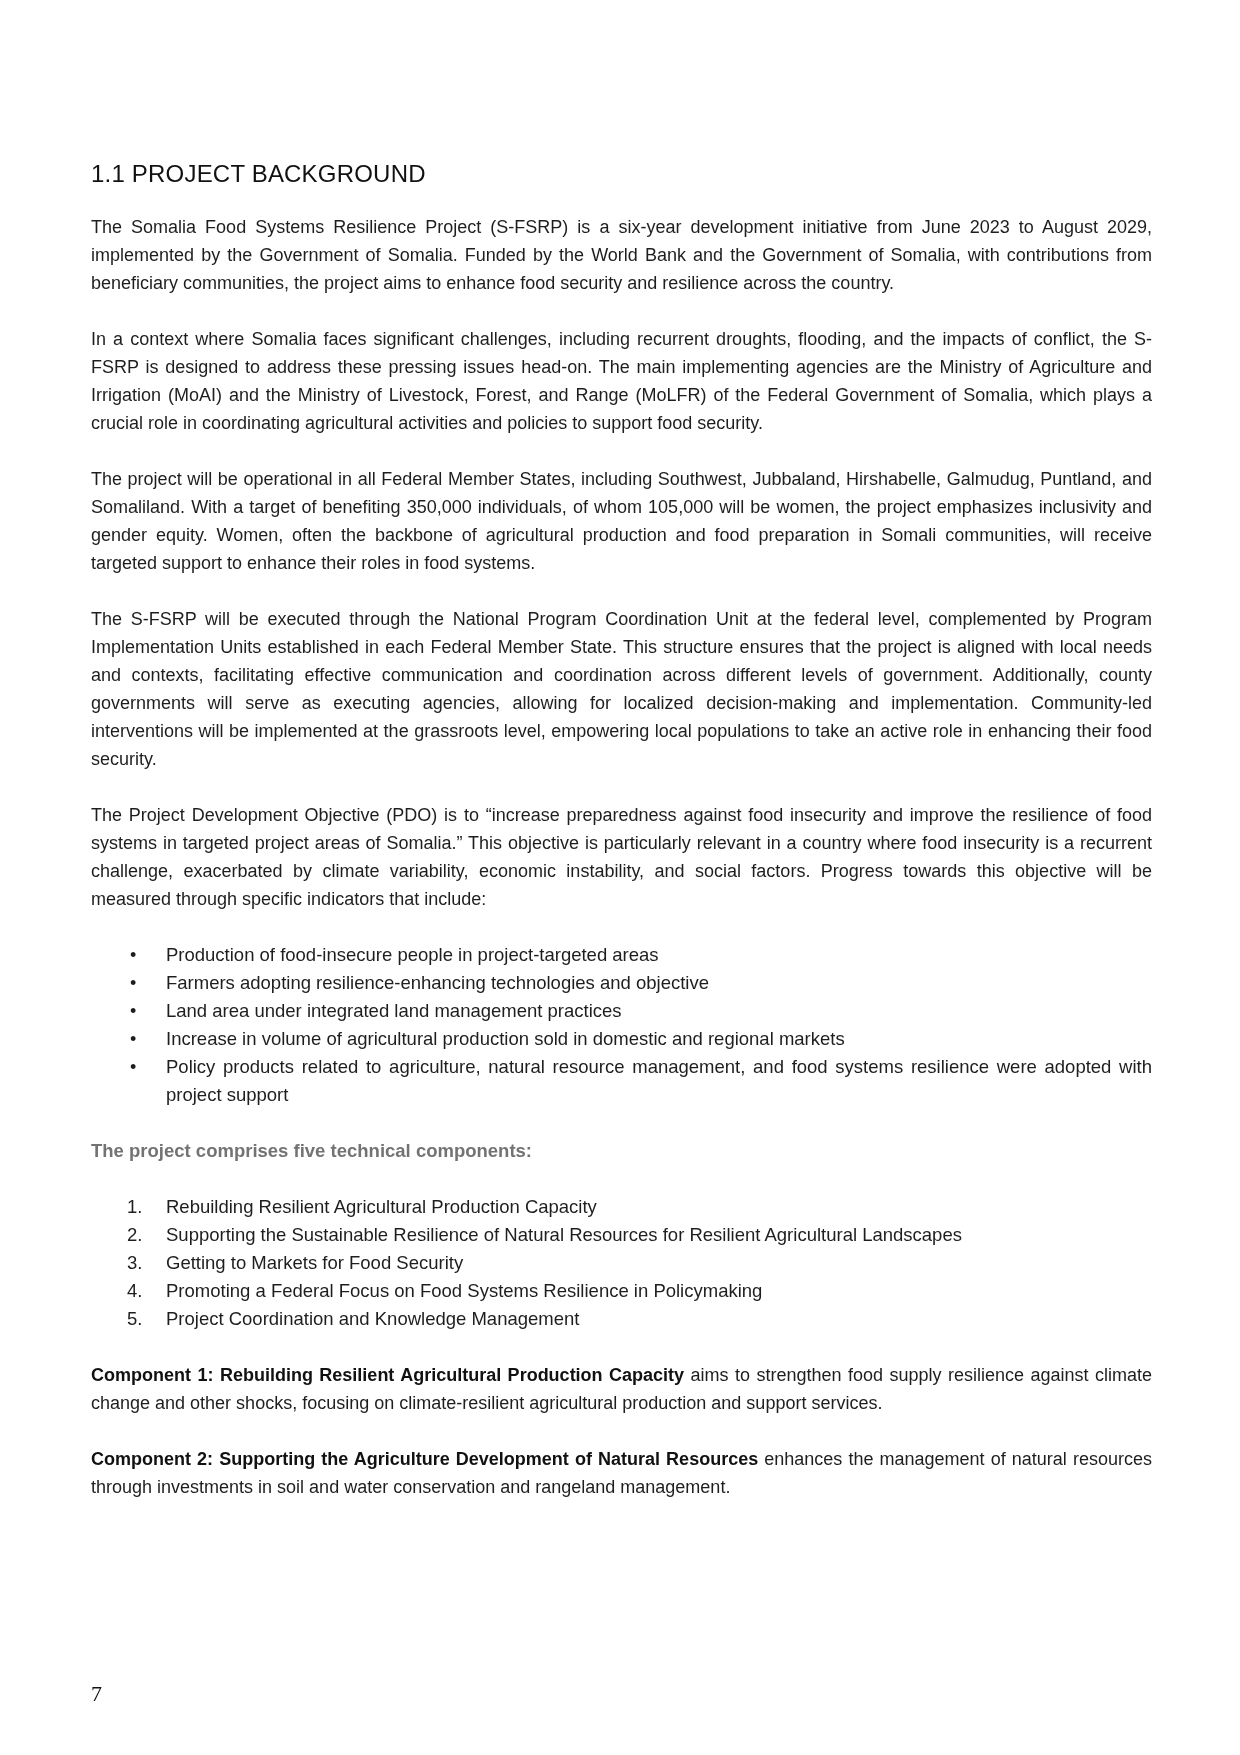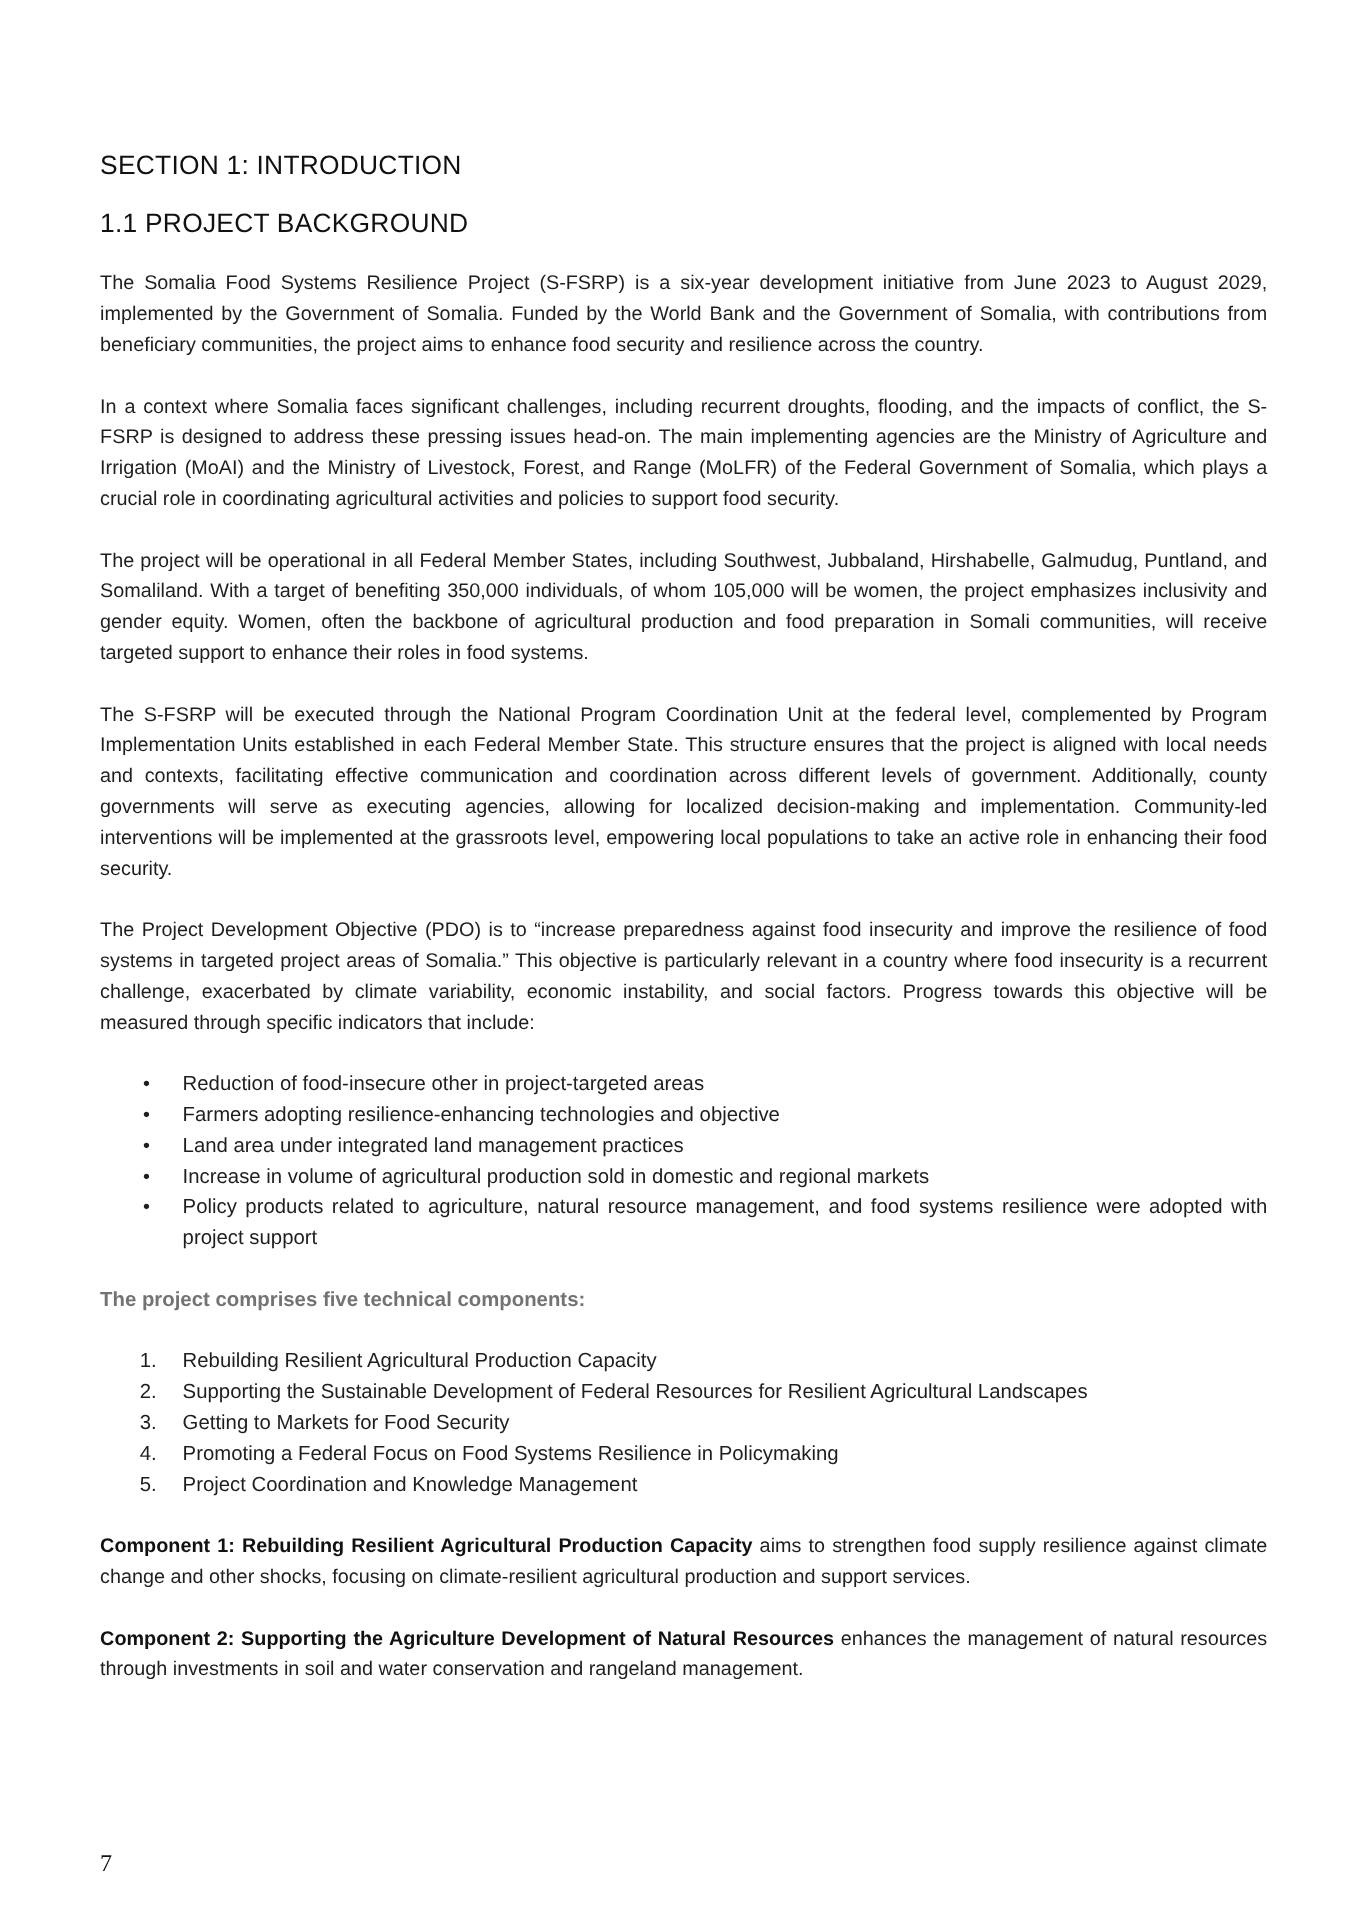--- a/index.html
+++ b/index.html
@@ -89,33 +89,32 @@
       top: 1681px;
       font-family: "Liberation Serif", "DejaVu Serif", serif;
       font-size: 22px;
       color: #111;
     }
   </style>
 </head>
 <body>
 
 <div class="page">
-  <h1 class="h1">SECTION 1: INTRODUCTION</h1>
   <h2 class="h2">1.1 PROJECT BACKGROUND</h2>
 
   <p class="para p-first">The Somalia Food Systems Resilience Project (S-FSRP) is a six-year development initiative from June 2023 to August 2029, implemented by the Government of Somalia. Funded by the World Bank and the Government of Somalia, with contributions from beneficiary communities, the project aims to enhance food security and resilience across the country.</p>
   <p class="para p-gap">In a context where Somalia faces significant challenges, including recurrent droughts, flooding, and the impacts of conflict, the S-FSRP is designed to address these pressing issues head-on. The main implementing agencies are the Ministry of Agriculture and Irrigation (MoAI) and the Ministry of Livestock, Forest, and Range (MoLFR) of the Federal Government of Somalia, which plays a crucial role in coordinating agricultural activities and policies to support food security.</p>
   <p class="para p-gap">The project will be operational in all Federal Member States, including Southwest, Jubbaland, Hirshabelle, Galmudug, Puntland, and Somaliland. With a target of benefiting 350,000 individuals, of whom 105,000 will be women, the project emphasizes inclusivity and gender equity. Women, often the backbone of agricultural production and food preparation in Somali communities, will receive targeted support to enhance their roles in food systems.</p>
   <p class="para p-gap">The S-FSRP will be executed through the National Program Coordination Unit at the federal level, complemented by Program Implementation Units established in each Federal Member State. This structure ensures that the project is aligned with local needs and contexts, facilitating effective communication and coordination across different levels of government. Additionally, county governments will serve as executing agencies, allowing for localized decision-making and implementation. Community-led interventions will be implemented at the grassroots level, empowering local populations to take an active role in enhancing their food security.</p>
   <p class="para p-gap">The Project Development Objective (PDO) is to “increase preparedness against food insecurity and improve the resilience of food systems in targeted project areas of Somalia.” This objective is particularly relevant in a country where food insecurity is a recurrent challenge, exacerbated by climate variability, economic instability, and social factors. Progress towards this objective will be measured through specific indicators that include:</p>
 
   <ul class="bullets">
     <li>
       <span class="bullet-dot">•</span>
-      <span>Reduction of food-insecure other in project-targeted areas</span>
+      <span>Production of food-insecure people in project-targeted areas</span>
     </li>
     <li>
       <span class="bullet-dot">•</span>
       <span>Farmers adopting resilience-enhancing technologies and objective</span>
     </li>
     <li>
       <span class="bullet-dot">•</span>
       <span>Land area under integrated land management practices</span>
     </li>
     <li>
@@ -130,21 +129,21 @@
 
   <p class="subhead">The project comprises five technical components:</p>
 
   <ol class="numbers">
     <li>
       <span class="num-label">1.</span>
       <span>Rebuilding Resilient Agricultural Production Capacity</span>
     </li>
     <li>
       <span class="num-label">2.</span>
-      <span>Supporting the Sustainable Development of Federal Resources for Resilient Agricultural Landscapes</span>
+      <span>Supporting the Sustainable Resilience of Natural Resources for Resilient Agricultural Landscapes</span>
     </li>
     <li>
       <span class="num-label">3.</span>
       <span>Getting to Markets for Food Security</span>
     </li>
     <li>
       <span class="num-label">4.</span>
       <span>Promoting a Federal Focus on Food Systems Resilience in Policymaking</span>
     </li>
     <li>

